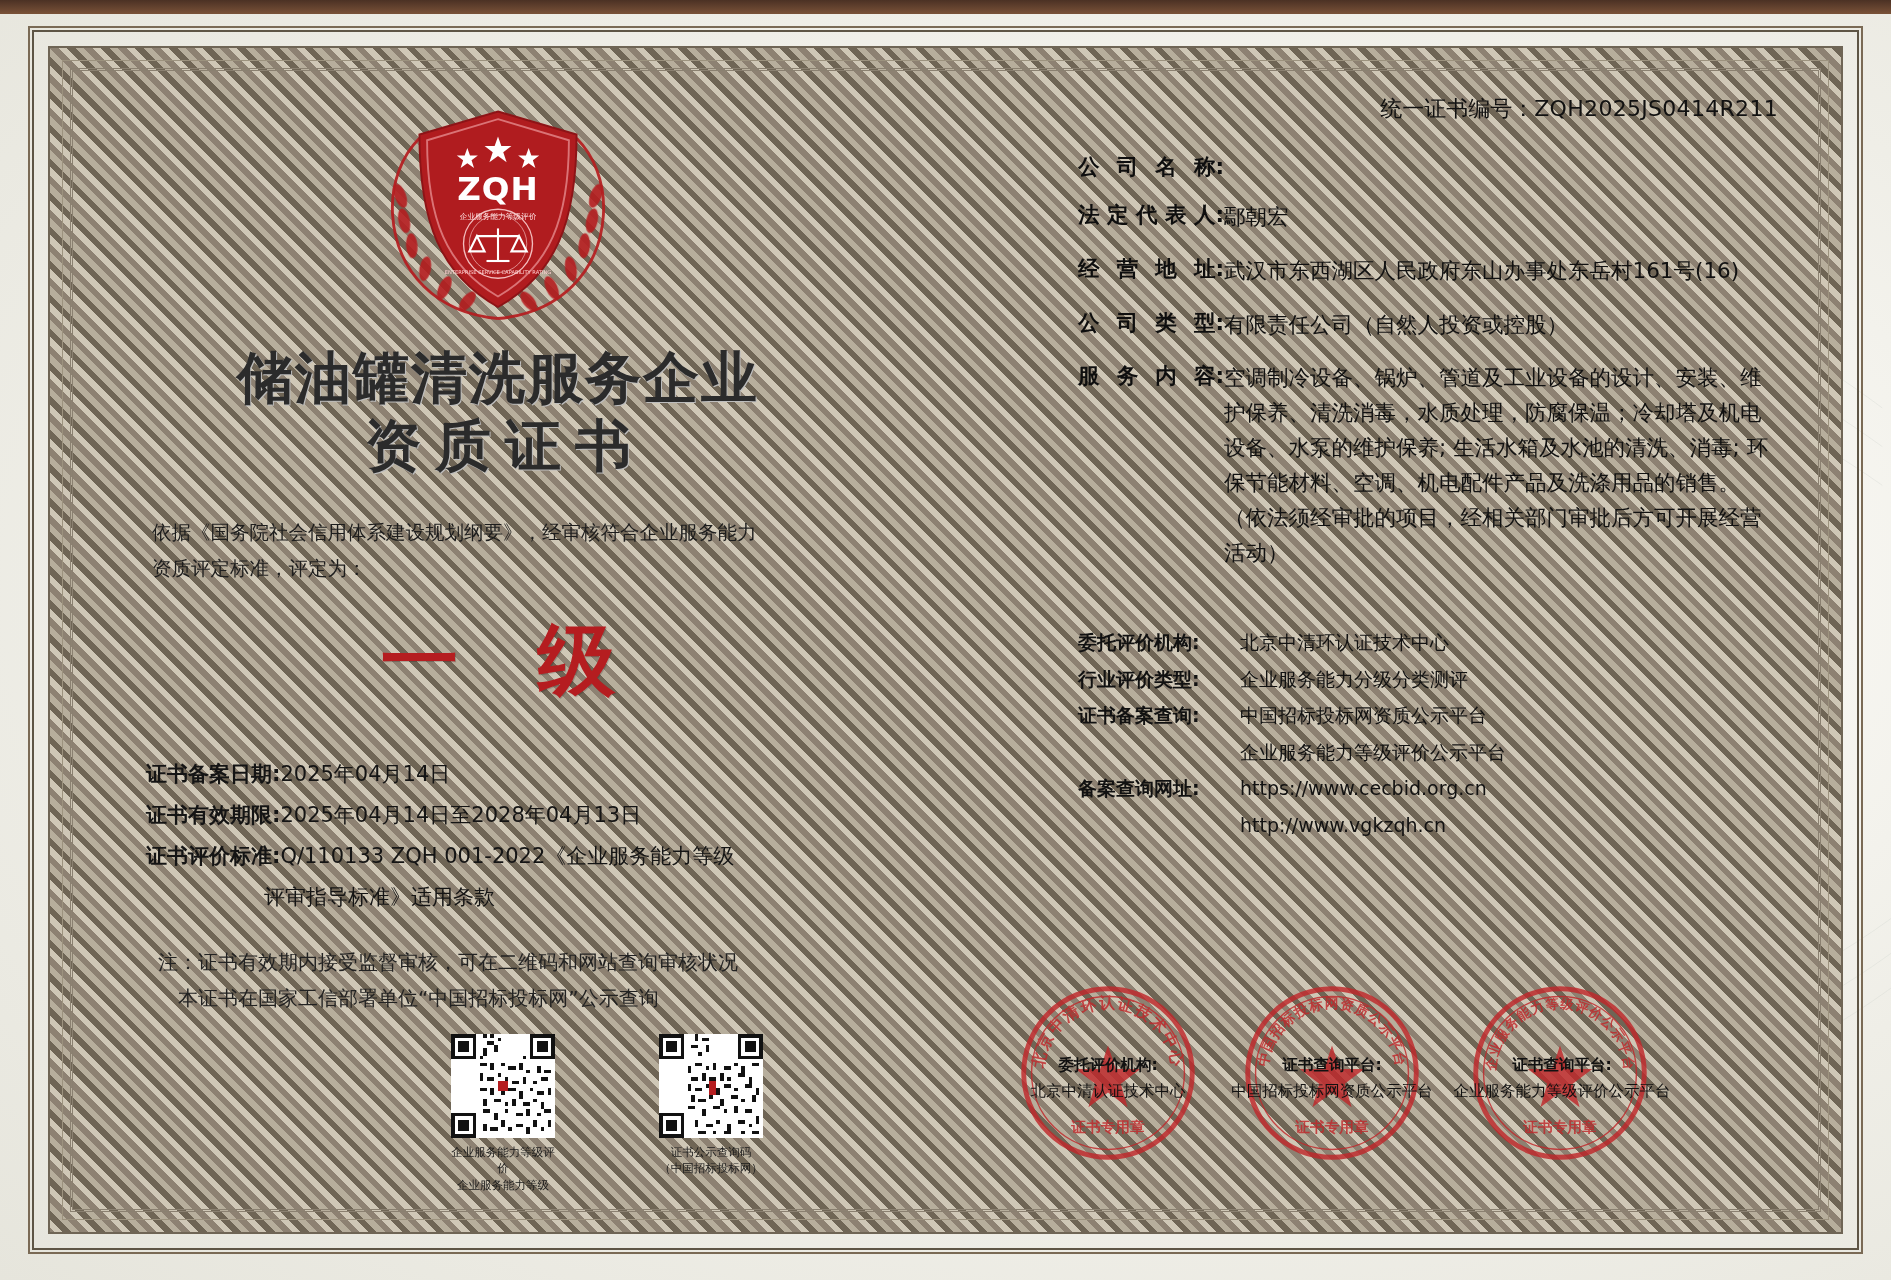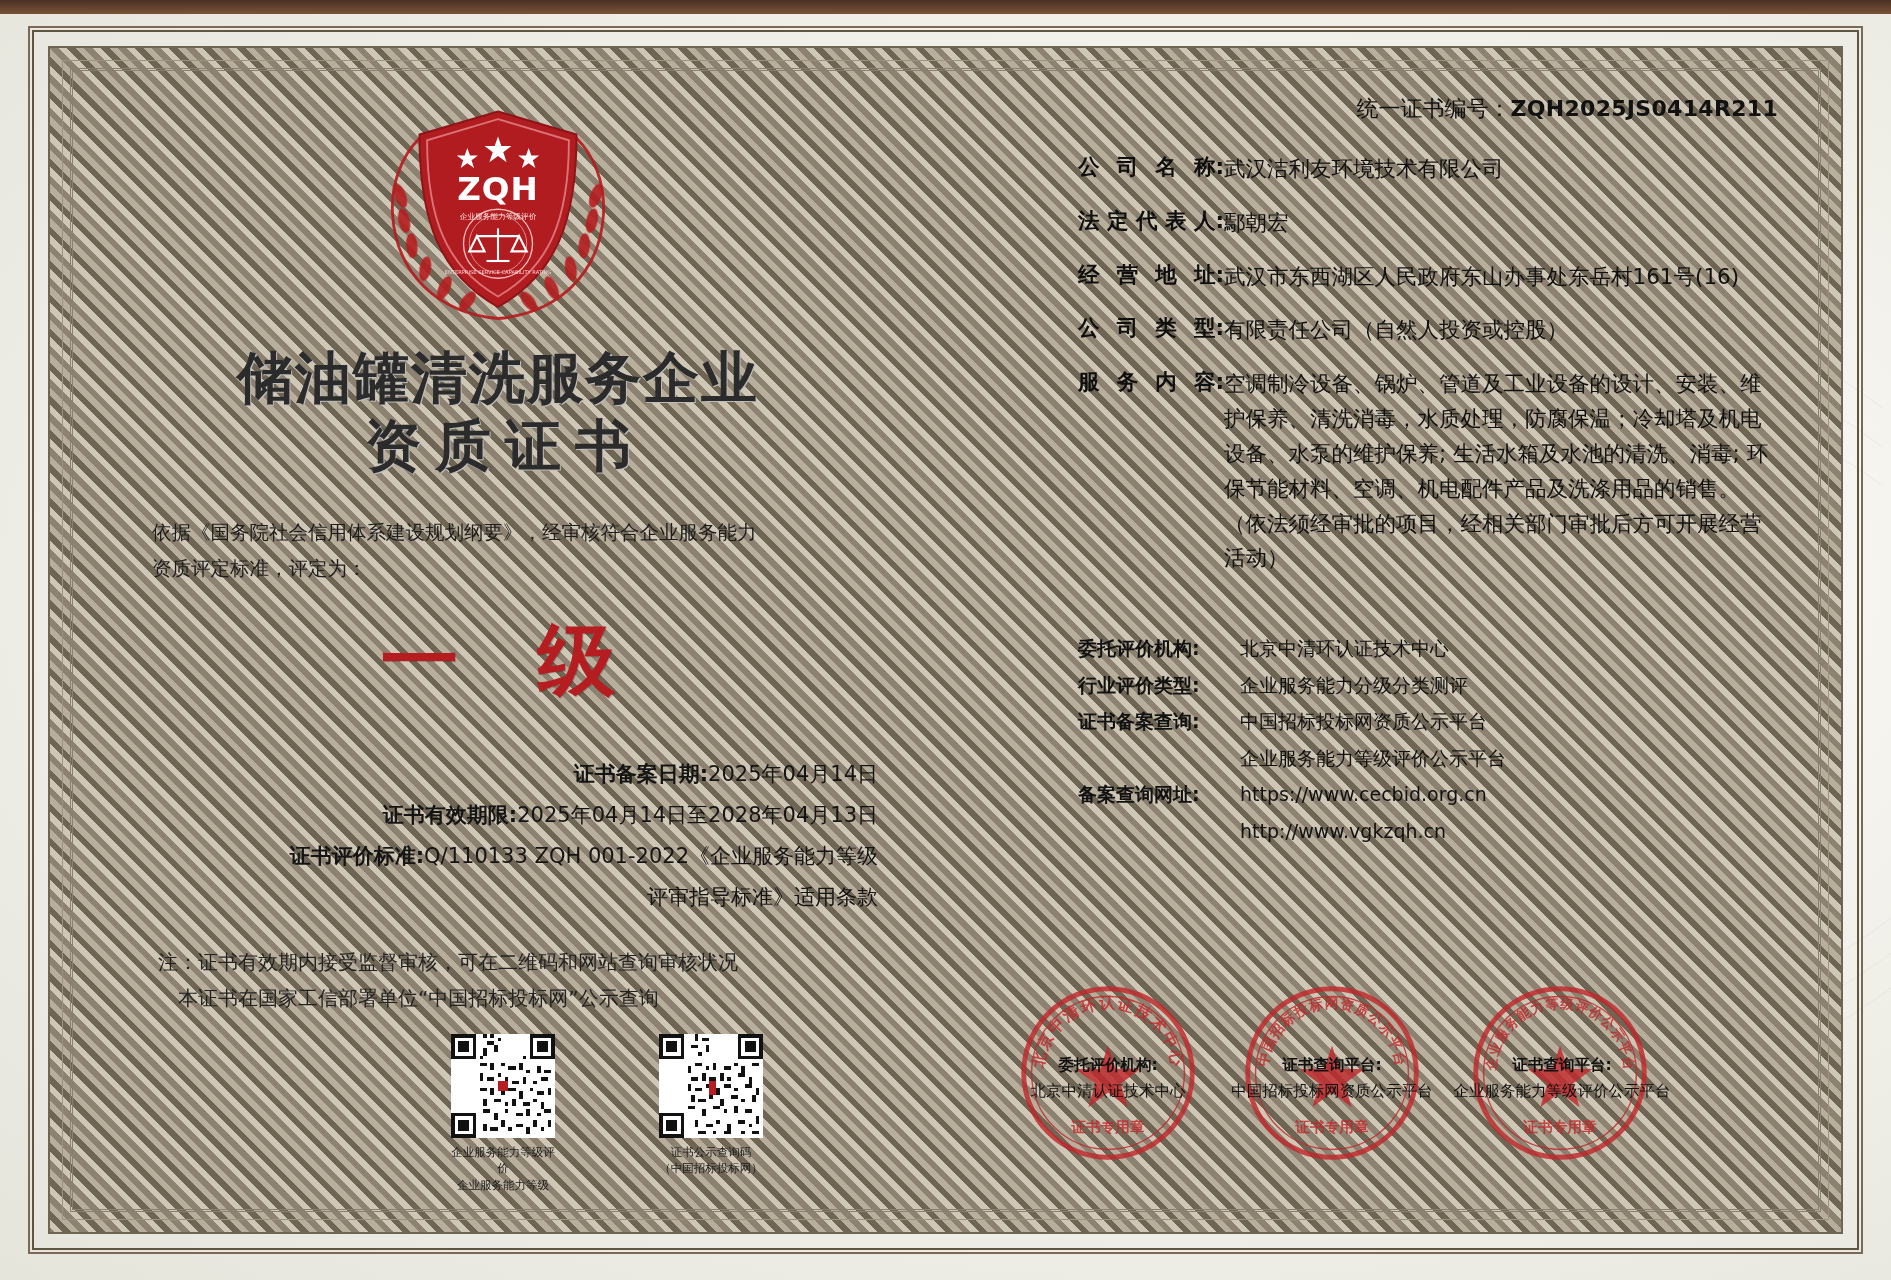--- a/index.html
+++ b/index.html
@@ -91,21 +91,20 @@
     padding-left:26px;
     margin-top:22px;
     text-shadow:1px 1px 0 rgba(0,0,0,.18);
   }
   .left-meta{
     margin:40px 0 0 28px;
     font-size:21px;
     color:#141414;
     line-height:1.95;
     font-family:"DejaVu Sans","Liberation Sans",sans-serif;
-    text-align:right;
   }
   .left-meta .k{font-weight:bold;}
   .left-meta .indent{display:block;padding-left:118px;}
   .note{
     margin:26px 0 0 40px;
     font-size:20px;
     color:#222;
     line-height:1.8;
     font-family:"DejaVu Sans","Liberation Sans",sans-serif;
   }
@@ -123,21 +122,21 @@
   }
 
   
   .right{
     position:absolute;left:1000px;top:18px;width:700px;
   }
   .cert-no{
     text-align:right;font-size:22px;color:#111;margin-bottom:28px;
     font-family:"DejaVu Sans","Liberation Sans",sans-serif;
   }
-  .cert-no .val{font-weight:bold;letter-spacing:.3px;}
+  .cert-no .val{font-weight:normal;letter-spacing:.3px;}
   .field{display:flex;margin-bottom:19px;}
   .field .lab{
     width:146px;flex:0 0 146px;font-weight:bold;font-size:21.5px;color:#0e0e0e;
     font-family:"DejaVu Sans","Liberation Sans",sans-serif;
     display:flex;justify-content:space-between;
   }
   .field .lab span{display:inline-block;}
   .field .val{
     font-size:21.5px;color:#111;line-height:1.62;
     font-family:"DejaVu Sans","Liberation Sans",sans-serif;
@@ -466,21 +465,20 @@
         <span>统一证书编号：</span><span class="val">ZQH2025JS0414R211</span>
       </div>
 
       <div class="field">
         <div class="lab">
           <span>公</span>
           <span>司</span>
           <span>名</span>
           <span>称:</span>
         </div>
-        <div class="val">武汉洁利友环境技术有限公司</div>
       </div>
 
       <div class="field">
         <div class="lab">
           <span>法</span>
           <span>定</span>
           <span>代</span>
           <span>表</span>
           <span>人:</span>
         </div>

